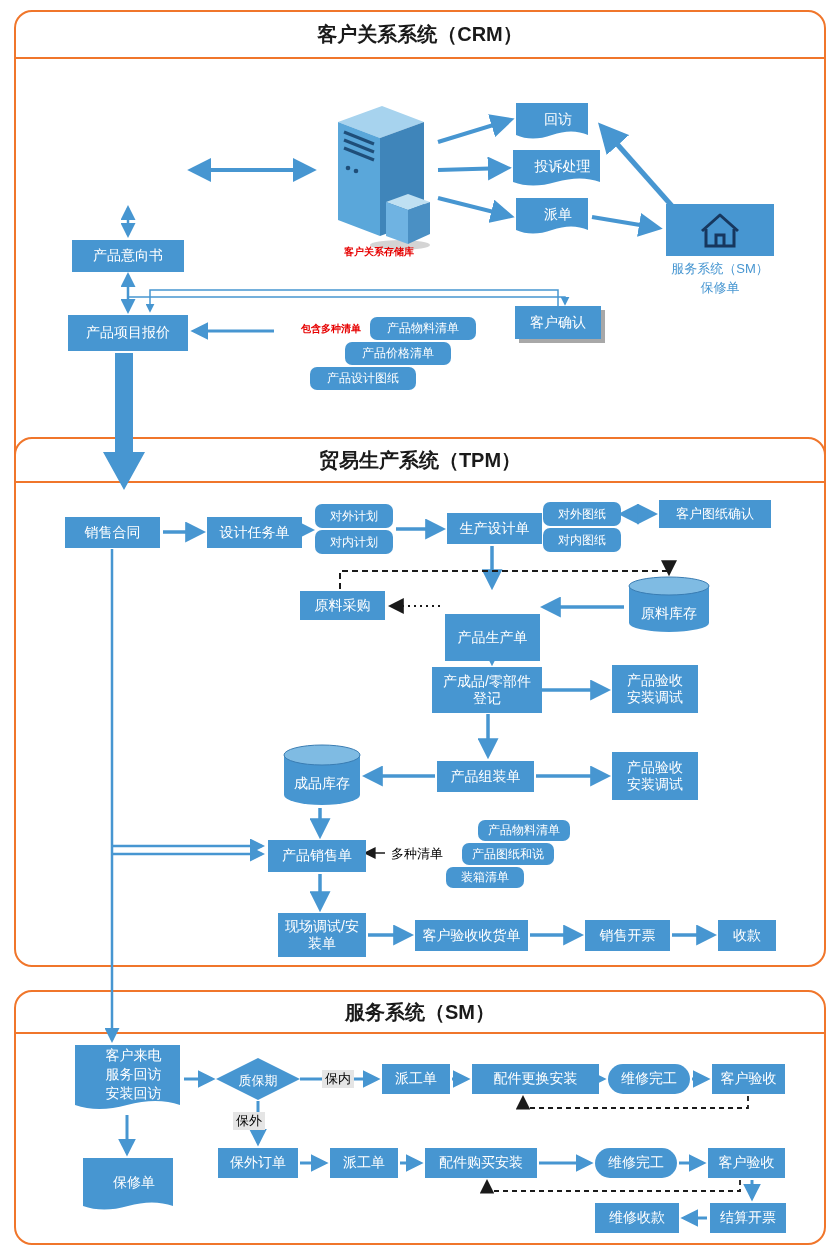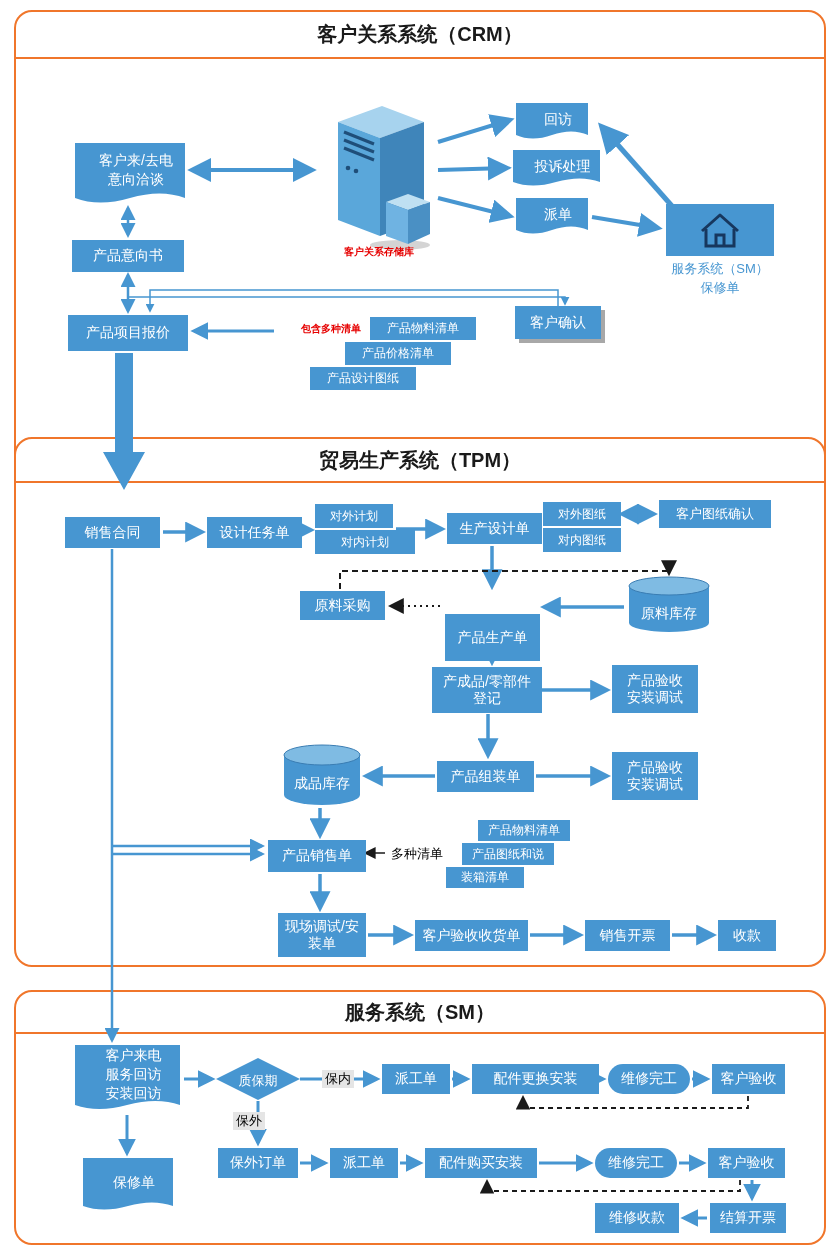--- a/index.html
+++ b/index.html
@@ -8,21 +8,21 @@
     --orange:#f0762b;
     --red:#e60000;
   }
   html,body{margin:0;padding:0;background:#fff;}
   body{font-family:"Liberation Sans", sans-serif;}
   .canvas{position:relative;width:840px;height:1253px;background:#fff;overflow:hidden;}
   .panel{position:absolute;border:2px solid var(--orange);border-radius:18px;background:#fff;box-sizing:border-box;z-index:0;}
   .panel-title{text-align:center;font-size:20px;font-weight:bold;color:#1a1a1a;border-bottom:2px solid var(--orange);}
   .connector{position:absolute;left:0;top:0;z-index:1;}
   .node{position:absolute;background:var(--blue);color:#fff;display:flex;flex-direction:column;align-items:center;justify-content:center;text-align:center;font-size:14px;line-height:1.25;z-index:2;box-sizing:border-box;}
-  .node.small{font-size:12px;}
+  .node.small{font-size:12px;border-radius:7px;}
   .node.stadium{border-radius:16px;}
   .node.shadowed{box-shadow:4px 4px 0 0 #a8a8a8;}
   .doc{position:absolute;z-index:2;}
   .doc svg{display:block;}
   .doc .dt{position:absolute;left:0;top:0;right:0;bottom:9px;display:flex;flex-direction:column;align-items:center;justify-content:center;color:#fff;font-size:14px;line-height:1.35;text-align:center;padding-left:12px;}
   .cyl{position:absolute;z-index:2;}
   .cyl .ct{position:absolute;left:0;right:0;top:14px;bottom:0;display:flex;align-items:center;justify-content:center;color:#fff;font-size:14px;}
   .diamond{position:absolute;z-index:2;}
   .diamond .qt{position:absolute;inset:0;display:flex;align-items:center;justify-content:center;color:#fff;font-size:13px;}
   .lab{position:absolute;z-index:3;font-size:13px;color:#000;text-align:center;}
@@ -112,29 +112,20 @@
       <line x1="679" y1="1163" x2="703" y2="1163" stroke-width="3" marker-end="url(#ab)"></line>
       <line x1="752" y1="1180" x2="752" y2="1198" stroke-width="3" marker-end="url(#ab)"></line>
       <line x1="707" y1="1218" x2="684" y2="1218" stroke-width="3" marker-end="url(#ab)"></line>
     </g>
     <g stroke="#1a1a1a" fill="none">
       <polyline points="748,1096 748,1108 523,1108 523,1098" stroke-width="1.8" stroke-dasharray="5 4" marker-end="url(#abk)"></polyline>
       <polyline points="740,1180 740,1191 487,1191 487,1182" stroke-width="1.8" stroke-dasharray="5 4" marker-end="url(#abk)"></polyline>
     </g>
   </svg>
 
-  <div class="doc" style="left:75px;top:143px">
-    <svg width="110" height="62" viewBox="0 0 110 62">
-        <path d="M0,0 H110 V55 Q86,46 55,55 Q24,64 0,55 Z" fill="#4796d1"></path>
-      </svg>
-    <div class="dt">
-      <span>客户来/去电</span>
-      <span>意向洽谈</span>
-    </div>
-  </div>
 
   <div class="iconbox" style="left:320px;top:96px">
     <svg width="118" height="156" viewBox="0 0 118 156">
       <ellipse cx="80" cy="149" rx="30" ry="5" fill="rgba(60,60,60,0.22)"></ellipse>
       <polygon points="18,26 62,10 104,26 60,42" fill="#a7d3ee"></polygon>
       <polygon points="18,26 60,42 60,140 18,124" fill="#5aa7da"></polygon>
       <polygon points="60,42 104,26 104,124 60,140" fill="#3f85ba"></polygon>
       <line x1="24" y1="36" x2="54" y2="48" stroke="#1f4e79" stroke-width="3"></line>
       <line x1="24" y1="44" x2="54" y2="56" stroke="#1f4e79" stroke-width="3"></line>
       <line x1="24" y1="52" x2="54" y2="64" stroke="#1f4e79" stroke-width="3"></line>
@@ -189,21 +180,21 @@
   <div class="node" style="left:68px;top:315px;width:120px;height:36px">产品项目报价</div>
   <div class="lab red" style="left:272px;top:322px;width:118px">包含多种清单</div>
   <div class="node small" style="left:370px;top:317px;width:106px;height:23px">产品物料清单</div>
   <div class="node small" style="left:345px;top:342px;width:106px;height:23px">产品价格清单</div>
   <div class="node small" style="left:310px;top:367px;width:106px;height:23px">产品设计图纸</div>
   <div class="node shadowed" style="left:515px;top:306px;width:86px;height:33px">客户确认</div>
 
   <div class="node" style="left:65px;top:517px;width:95px;height:31px">销售合同</div>
   <div class="node" style="left:207px;top:517px;width:95px;height:31px">设计任务单</div>
   <div class="node small" style="left:315px;top:504px;width:78px;height:24px">对外计划</div>
-  <div class="node small" style="left:315px;top:530px;width:100px;height:24px">对内计划</div>
+  <div class="node small" style="left:315px;top:530px;width:78px;height:24px">对内计划</div>
   <div class="node" style="left:447px;top:513px;width:95px;height:31px">生产设计单</div>
   <div class="node small" style="left:543px;top:502px;width:78px;height:24px">对外图纸</div>
   <div class="node small" style="left:543px;top:528px;width:78px;height:24px">对内图纸</div>
   <div class="node" style="left:659px;top:500px;width:112px;height:28px;font-size:13px">客户图纸确认</div>
 
   <div class="node" style="left:300px;top:591px;width:85px;height:29px">原料采购</div>
   <div class="node" style="left:445px;top:614px;width:95px;height:47px">产品生产单</div>
   <div class="cyl" style="left:628px;top:576px">
     <svg width="82" height="57" viewBox="0 0 82 57">
       <path d="M1,10 L1,47 A40,9 0 0 0 81,47 L81,10" fill="#4796d1"></path>

